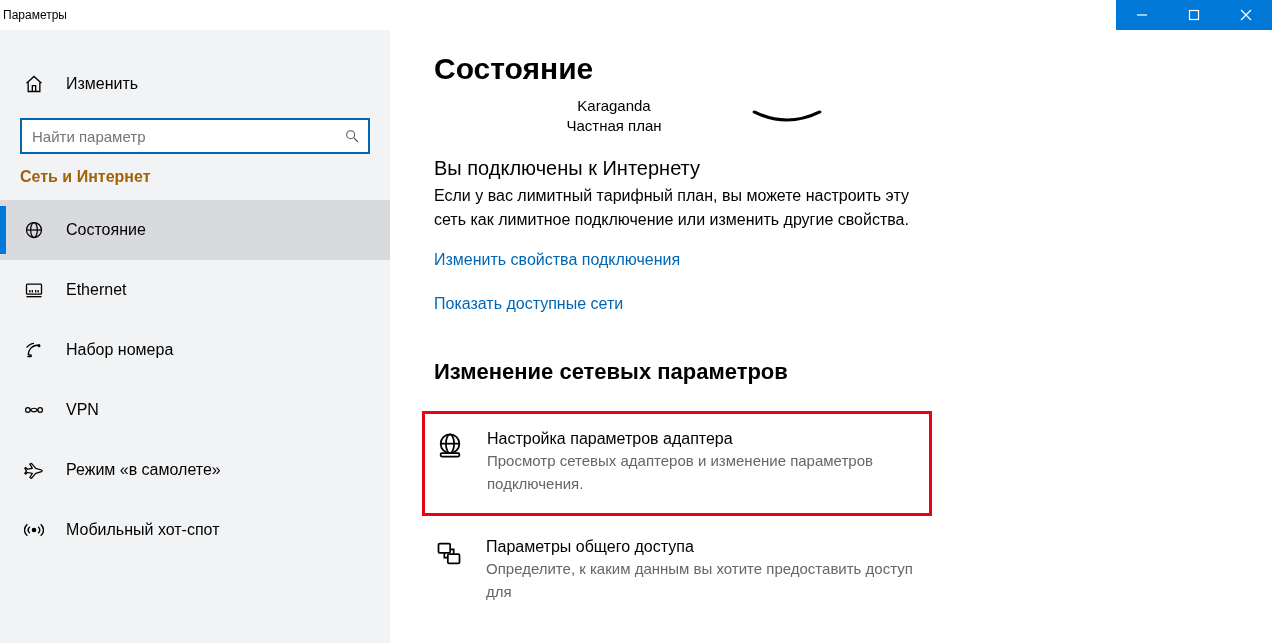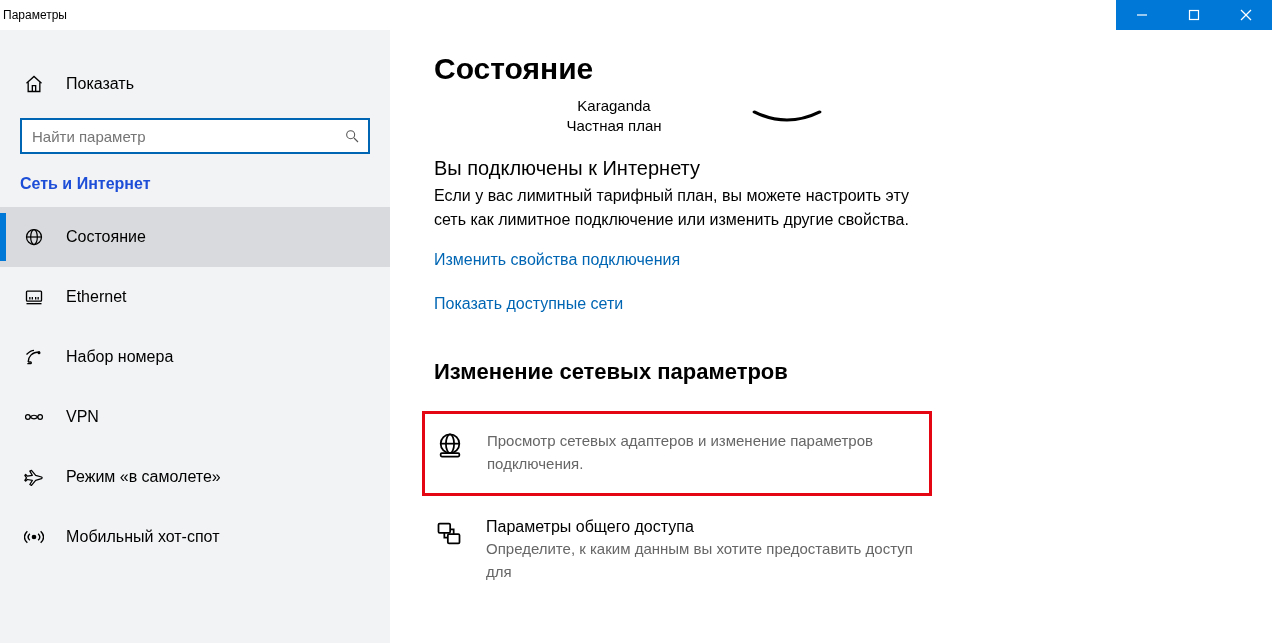--- a/index.html
+++ b/index.html
@@ -15,25 +15,25 @@
   
   .app-body { flex: 1; display: flex; background: #fff; }
 
   
   .sidebar { width: 390px; background: #f2f3f5; padding-top: 30px; display: flex; flex-direction: column; }
 
   .home-row { display: flex; align-items: center; height: 48px; padding-left: 24px; gap: 22px; cursor: pointer; }
   .home-row .icon { width: 20px; display: flex; justify-content: center; }
   .home-row .label { font-size: 16px; color: #000; }
 
-  .search-wrap { margin: 10px 20px 19px 20px; height: 36px; border: 2px solid #0066b4; background: #fff; display: flex; align-items: center; padding: 0 8px; }
+  .search-wrap { margin: 10px 20px 12px 20px; height: 36px; border: 2px solid #0066b4; background: #fff; display: flex; align-items: center; padding: 0 8px; }
   .search-wrap input { flex: 1; border: none; outline: none; font-size: 15px; color: #555; background: transparent; padding: 2px 2px; }
   .search-icon { font-size: 14px; color: #333; }
 
-  .category-header { font-size: 16px; font-weight: 600; color: #1d4ed8; padding: 2px 0 14px 20px; }
+  .category-header { font-size: 16px; font-weight: 600; color: #a16207; padding: 2px 0 14px 20px; }
 
   .nav-item { position: relative; display: flex; align-items: center; height: 60px; padding-left: 24px; gap: 22px; cursor: pointer; }
   .nav-item .icon { width: 20px; display: flex; justify-content: center; color: #000; }
   .nav-item .label { font-size: 16px; color: #000; }
   .nav-item.selected { background: #d9dadd; }
   .nav-item.selected::before { content: ""; position: absolute; left: 0; top: 6px; bottom: 6px; width: 6px; background: #0078d7; }
 
   
   .content { flex: 1; padding: 22px 0 0 44px; }
   .page-title { font-size: 30px; font-weight: 600; color: #000; margin-bottom: 10px; }
@@ -90,21 +90,21 @@
 
   <div class="sidebar">
     <div class="home-row">
       <span class="icon">
         <svg width="20" height="20" viewBox="0 0 24 24" fill="none" stroke="#000" stroke-width="1.6">
             <path d="M3 11 L12 3 L21 11"></path>
             <path d="M5 10 V21 H19 V10"></path>
             <path d="M10 21 V14 H14 V21"></path>
           </svg>
       </span>
-      <span class="label">Показать</span>
+      <span class="label">Изменить</span>
     </div>
 
     <div class="search-wrap">
       <input type="text" placeholder="Найти параметр" style="">
       <span class="search-icon">
         <svg width="16" height="16" viewBox="0 0 24 24" fill="none" stroke="#555" stroke-width="1.6">
             <circle cx="10" cy="10" r="6"></circle>
             <line x1="15" y1="15" x2="21" y2="21"></line>
           </svg>
       </span>
@@ -210,20 +210,21 @@
     <div class="option-card highlight">
       <div class="option-icon">
         <svg width="28" height="28" viewBox="0 0 24 24" fill="none" stroke="#000" stroke-width="1.5">
             <circle cx="12" cy="10" r="8"></circle>
             <ellipse cx="12" cy="10" rx="3.5" ry="8"></ellipse>
             <line x1="4" y1="10" x2="20" y2="10"></line>
             <rect x="4" y="18" width="16" height="3" rx="1"></rect>
           </svg>
       </div>
       <div class="option-text">
+        <div class="option-title">Настройка параметров адаптера</div>
         <div class="option-desc">Просмотр сетевых адаптеров и изменение параметров подключения.</div>
       </div>
     </div>
 
     <div class="option-card">
       <div class="option-icon">
         <svg width="28" height="28" viewBox="0 0 24 24" fill="none" stroke="#000" stroke-width="1.5">
             <rect x="3" y="3" width="10" height="8" rx="1"></rect>
             <rect x="11" y="12" width="10" height="8" rx="1"></rect>
             <path d="M8 11 V15 H11"></path>

